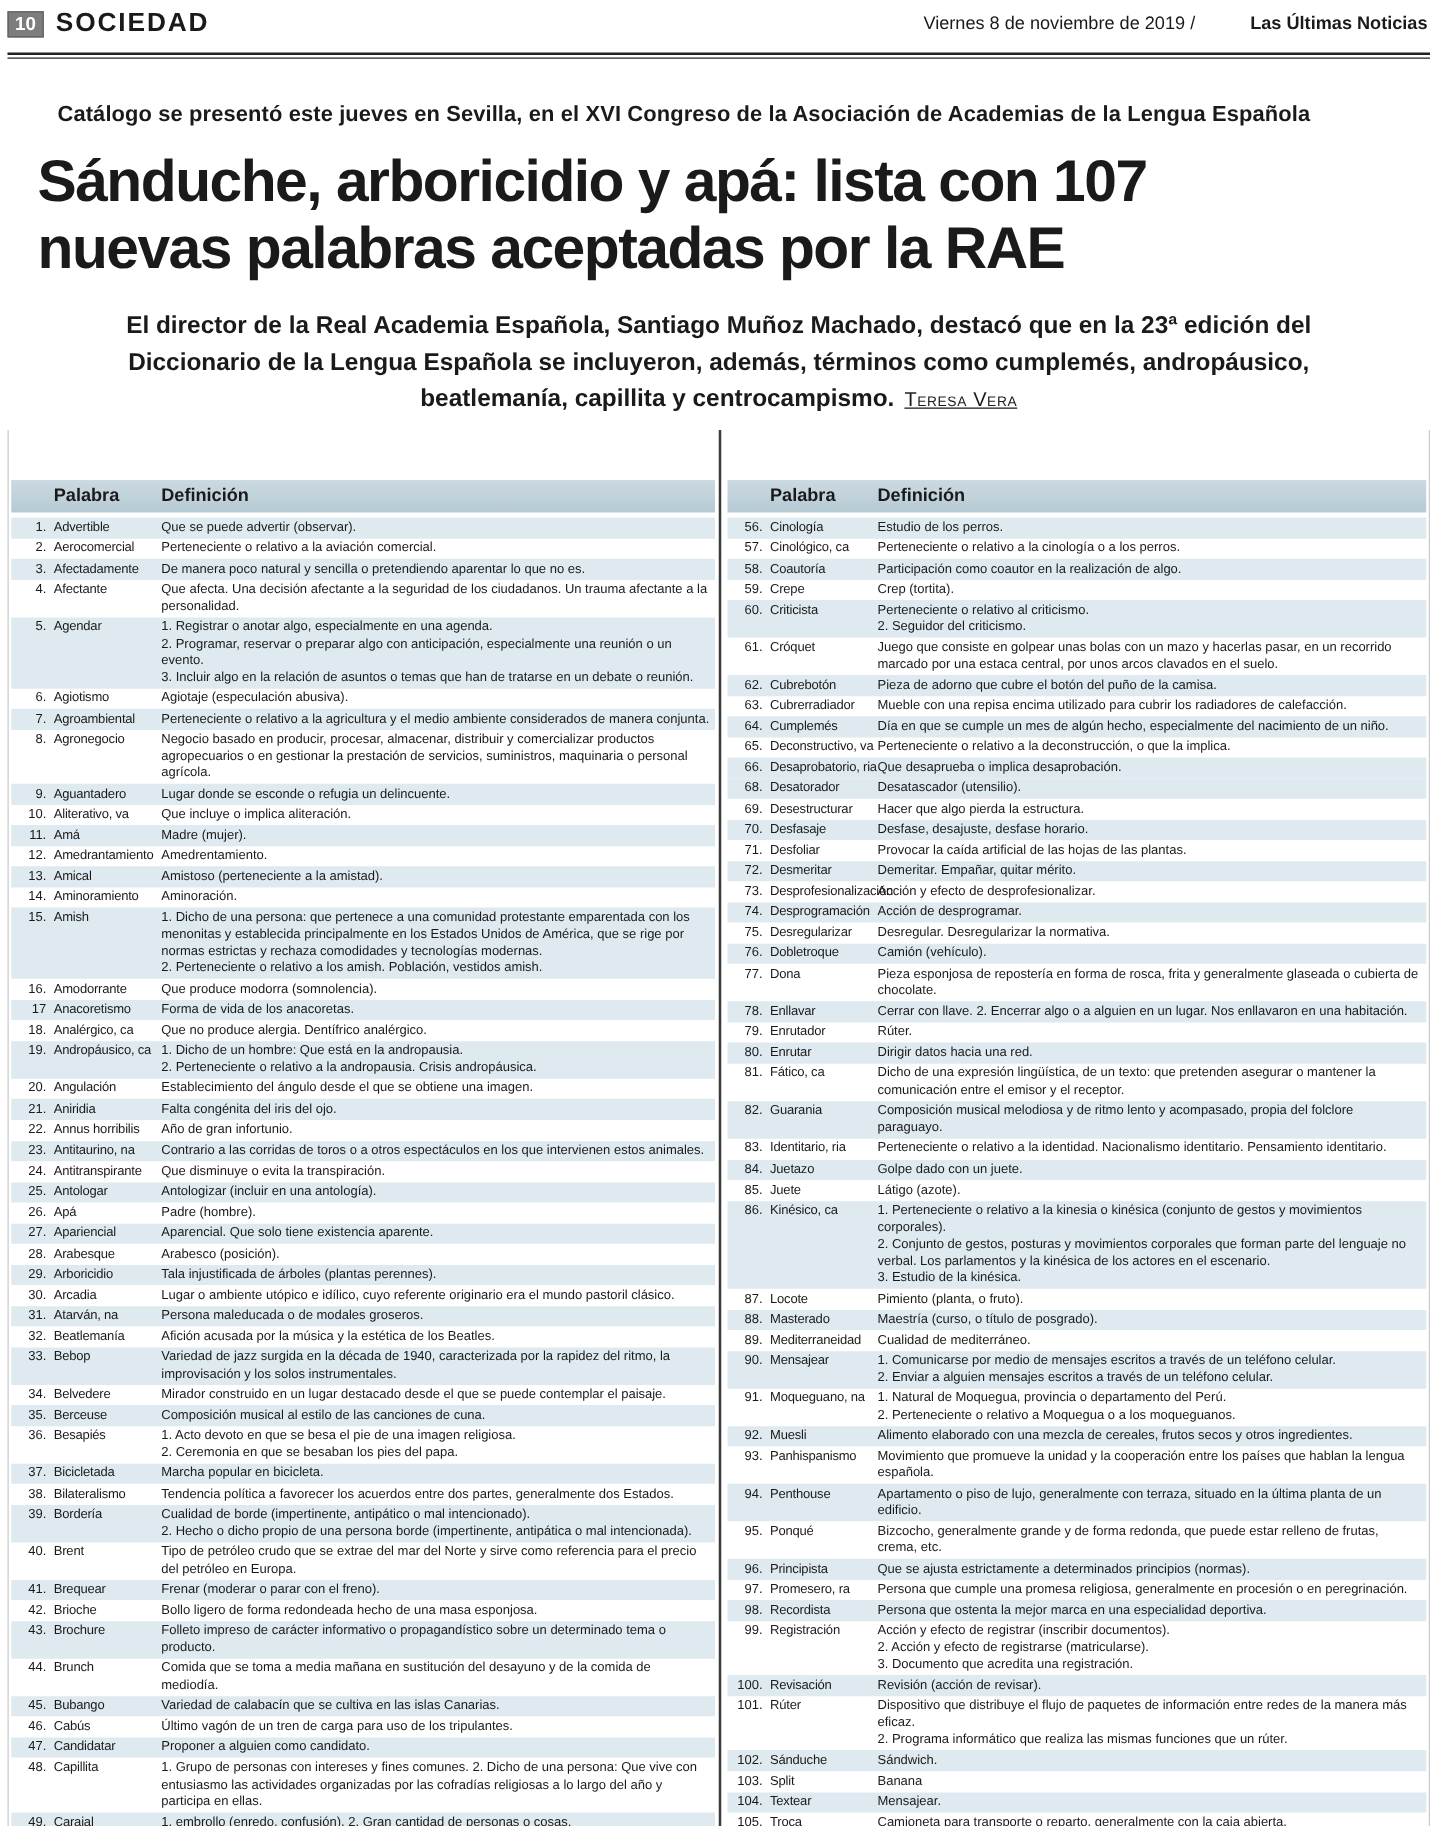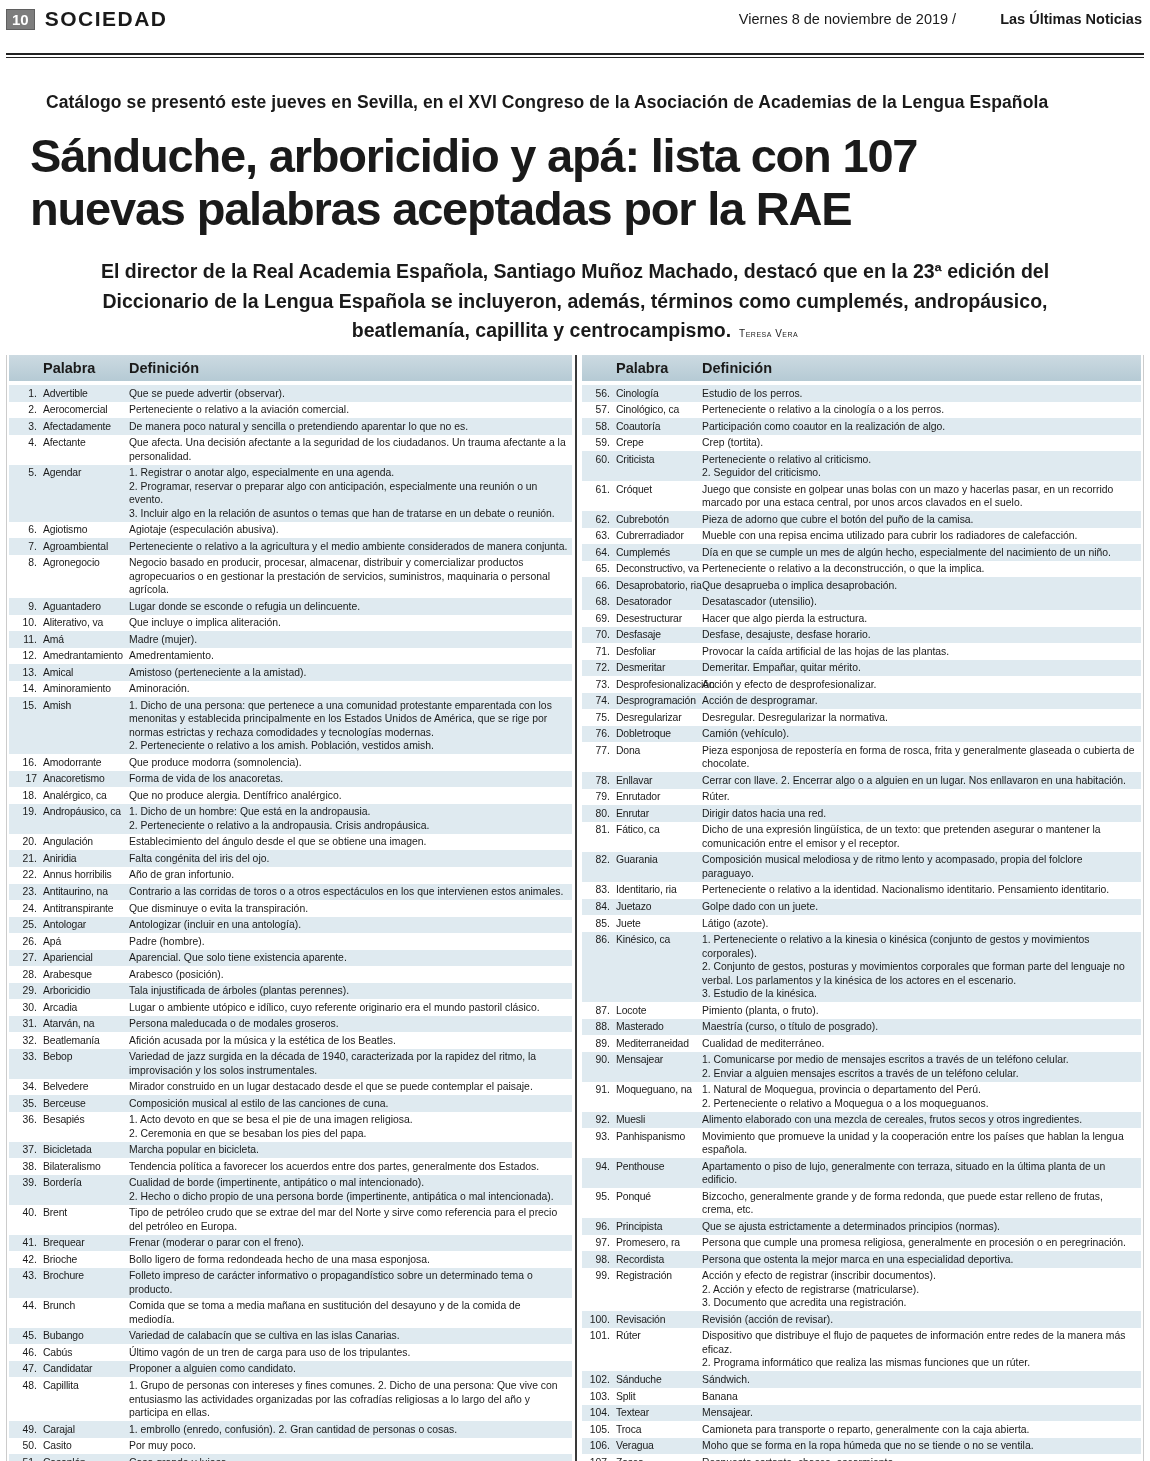--- a/index.html
+++ b/index.html
@@ -5,21 +5,21 @@
   html,body{margin:0;padding:0;background:#ffffff;}
   body{
     width:1150px;
     font-family:"Liberation Sans", sans-serif;
     color:#1a1a1a;
     -webkit-font-smoothing:antialiased;
   }
   
   .masthead{
     display:flex;align-items:center;
-    padding:7px 8px 22px 6px;
+    padding:7px 8px 11px 6px;
   }
   .page-badge{
     background:#7d7d7d;color:#fff;
     font-weight:bold;font-size:15px;
     padding:2px 5px;margin-right:10px;
     line-height:1;border:1px solid #5f5f5f;
   }
   .section-title{
     font-weight:bold;font-size:21px;letter-spacing:1.5px;
   }
@@ -49,21 +49,22 @@
   .lede{
     text-align:center;
     font-weight:bold;
     font-size:19.5px;
     line-height:1.5;
     margin:22px 55px 10px 55px;
   }
   .byline{
     font-weight:normal;
     font-variant:small-caps;
-    font-size:10px;
+    font-size:16px;
+    text-decoration:underline;
     margin-left:8px;
     letter-spacing:0.5px;
     white-space:nowrap;
   }
   
   .columns{
     display:flex;
     margin:10px 6px 0 6px;
   }
   .col{
@@ -71,20 +72,21 @@
     box-sizing:border-box;
   }
   .col-left{border-left:1px solid #cccccc;padding-left:2px;padding-right:3px;}
   .col-right{border-left:2px solid #3a3a3a;border-right:1px solid #cccccc;padding-left:5px;padding-right:2px;}
   .tbl-header{
     display:flex;
     background:linear-gradient(#ccdae1,#b5cad4);
     font-weight:bold;font-size:14.5px;
     padding:5px 4px;
     margin-bottom:4px;
+    margin-top:40px;
   }
   .tbl-header .h-num{width:30px;flex:none;}
   .tbl-header .h-word{width:86px;flex:none;}
   .tbl-header .h-def{flex:1;}
   .entry{
     display:flex;
     padding:1.5px 4px;
     font-size:10.4px;
     line-height:1.3;
   }

